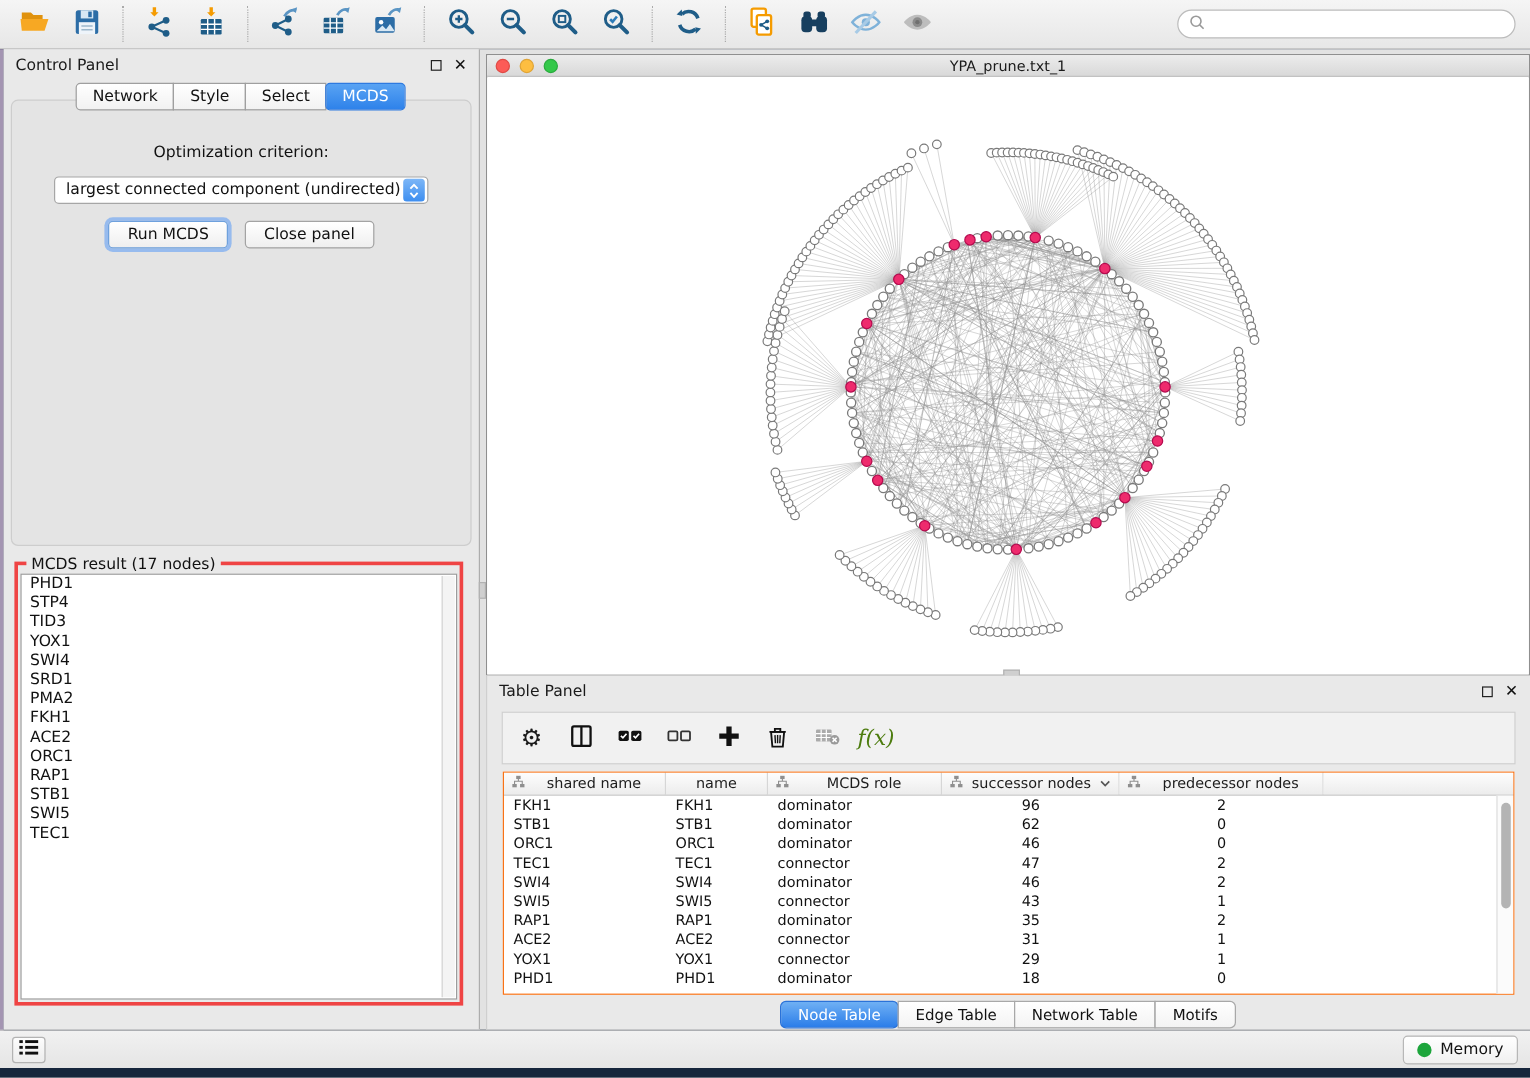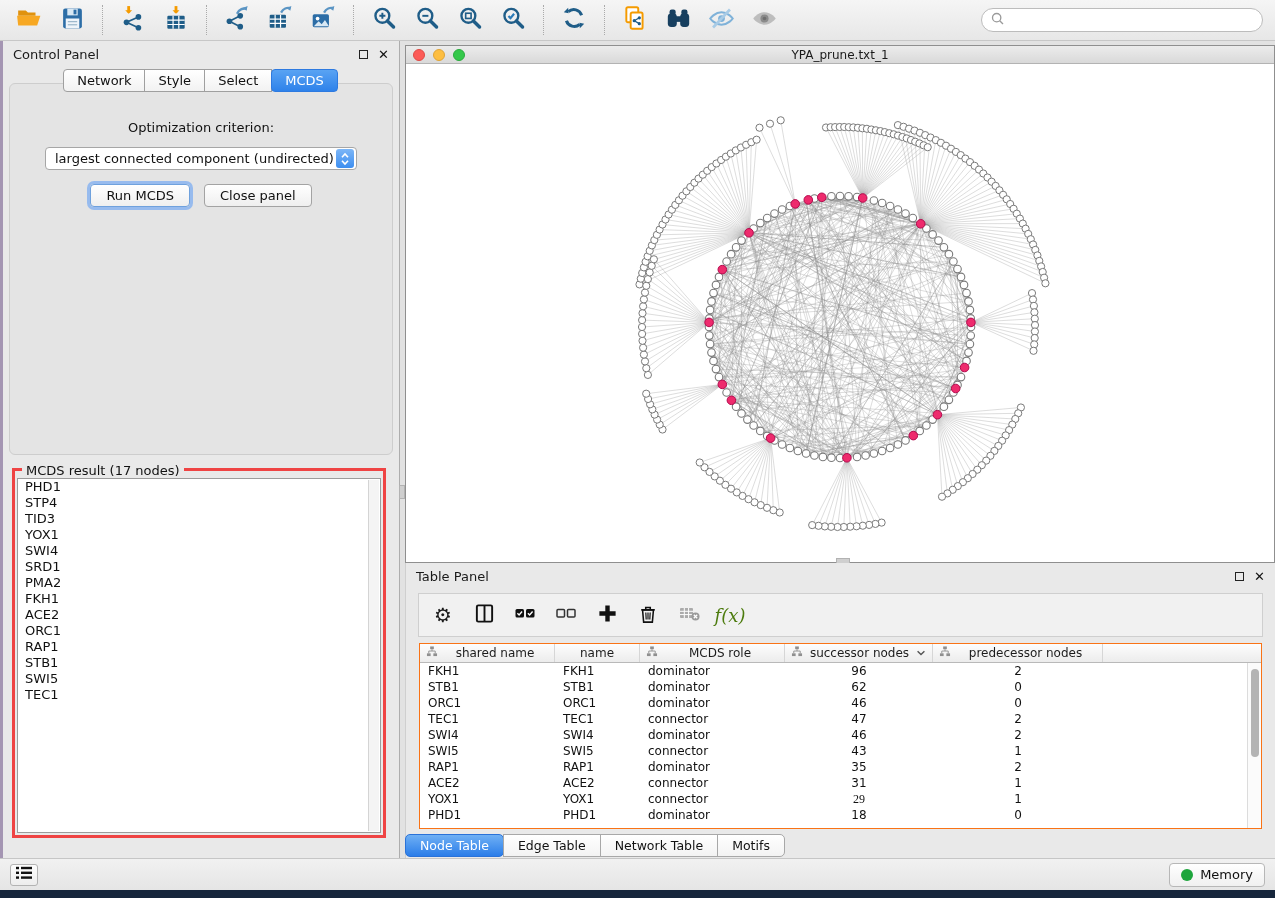--- a/index.html
+++ b/index.html
@@ -79,21 +79,21 @@
     background:linear-gradient(#fdfdfd,#ececec); border-right:1px solid #d6d6d6; }
   .th .th-label { flex:1; text-align:center; white-space:nowrap; overflow:hidden; }
   .th-fill { flex:1; background:linear-gradient(#fdfdfd,#ececec); }
   #node-table-body { position:absolute; left:0; right:14px; top:19px; bottom:0; overflow:hidden; }
   .tr { display:flex; height:16px; }
   .td { font-size:12px; line-height:16px; padding:0 8px; white-space:nowrap; overflow:hidden; }
   .num { text-align:center; }
   #table-vscroll { position:absolute; top:19px; right:0; bottom:0; width:14px; background:#fbfbfb; border-left:1px solid #dcdcdc; }
   #table-vthumb { position:absolute; top:6px; left:2.5px; width:8px; height:88px; background:#b4b4b4; border-radius:4px; }
 
-  #tp-tabs { position:absolute; left:0; right:0; top:271px; display:flex; justify-content:flex-start; }
+  #tp-tabs { position:absolute; left:0; right:0; top:271px; display:flex; justify-content:center; }
   #tp-tabs .tab { background:linear-gradient(#ffffff,#f3f3f3); border:1px solid #a8a8a8; margin-left:-1px;
     padding:3px 14px; font-size:12.5px; color:#111; }
   #tp-tabs .tab:first-child { border-radius:5px 0 0 5px; }
   #tp-tabs .tab:last-child { border-radius:0 5px 5px 0; }
   #tp-tabs .tab.active { background:linear-gradient(#6fb0f4,#2b7de9); border-color:#2a72d8; color:#fff; border-radius:5px; }
 
   
   #status-bar { position:absolute; left:0; top:858px; width:1275px; height:32px;
     background:linear-gradient(#f1f1f1,#e5e5e5); border-top:1px solid #c6c6c6; display:flex; align-items:center; padding:0 10px; }
   #task-list-btn { width:28px; height:22px; background:linear-gradient(#fdfdfd,#ededed); border:1px solid #b3b3b3;
@@ -1370,21 +1370,21 @@
           <div class="td " style="width: 135px;">ACE2</div>
           <div class="td " style="width: 85px;">ACE2</div>
           <div class="td " style="width: 145px;">connector</div>
           <div class="td num" style="width: 148px;">31</div>
           <div class="td num" style="width: 170px;">1</div>
         </div>
         <div class="tr">
           <div class="td " style="width: 135px;">YOX1</div>
           <div class="td " style="width: 85px;">YOX1</div>
           <div class="td " style="width: 145px;">connector</div>
-          <div class="td num" style="width: 148px; font-family: Liberation Serif, serif;">29</div>
+          <div class="td num" style="width: 148px;">29</div>
           <div class="td num" style="width: 170px;">1</div>
         </div>
         <div class="tr">
           <div class="td " style="width: 135px;">PHD1</div>
           <div class="td " style="width: 85px;">PHD1</div>
           <div class="td " style="width: 145px;">dominator</div>
           <div class="td num" style="width: 148px;">18</div>
           <div class="td num" style="width: 170px;">0</div>
         </div>
       </div>

